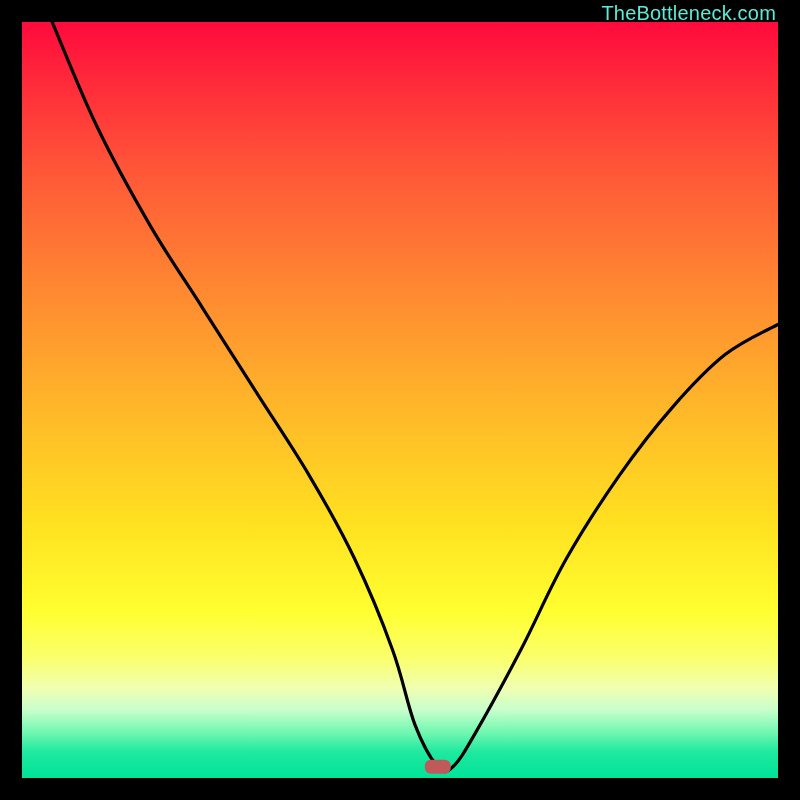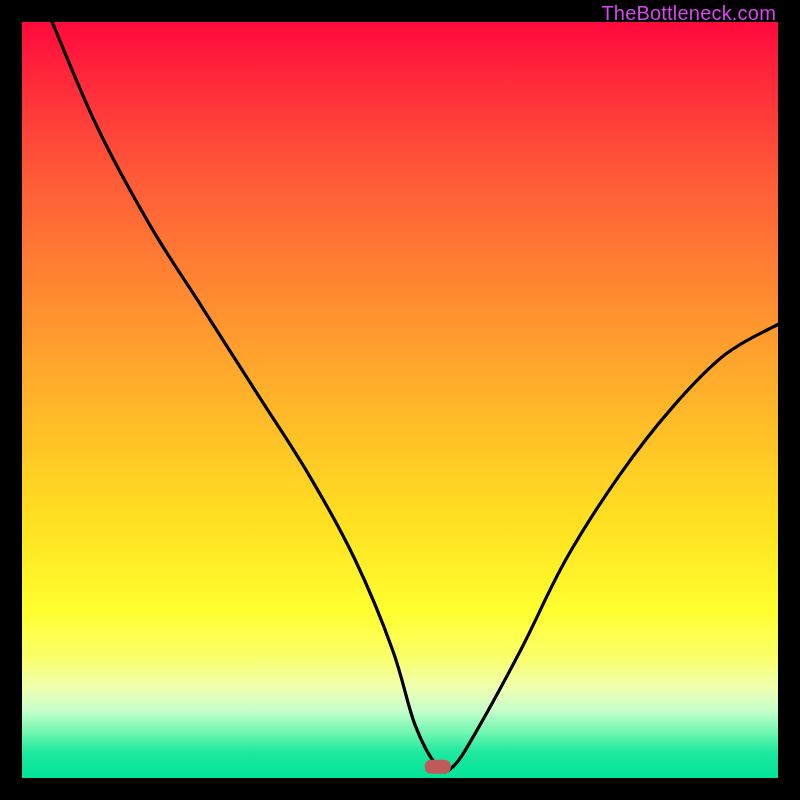--- a/index.html
+++ b/index.html
@@ -41,21 +41,21 @@
   .curve-svg {
     position: absolute;
     inset: 0;
     width: 100%;
     height: 100%;
   }
   .watermark {
     position: absolute;
     top: 2px;
     right: 24px;
-    color: #d946ef;
+    color: #5eead4;
     font-size: 20px;
     font-weight: 500;
     letter-spacing: 0.2px;
     user-select: none;
   }
 </style>
 </head>
 <body>
 
 <div class="frame">

